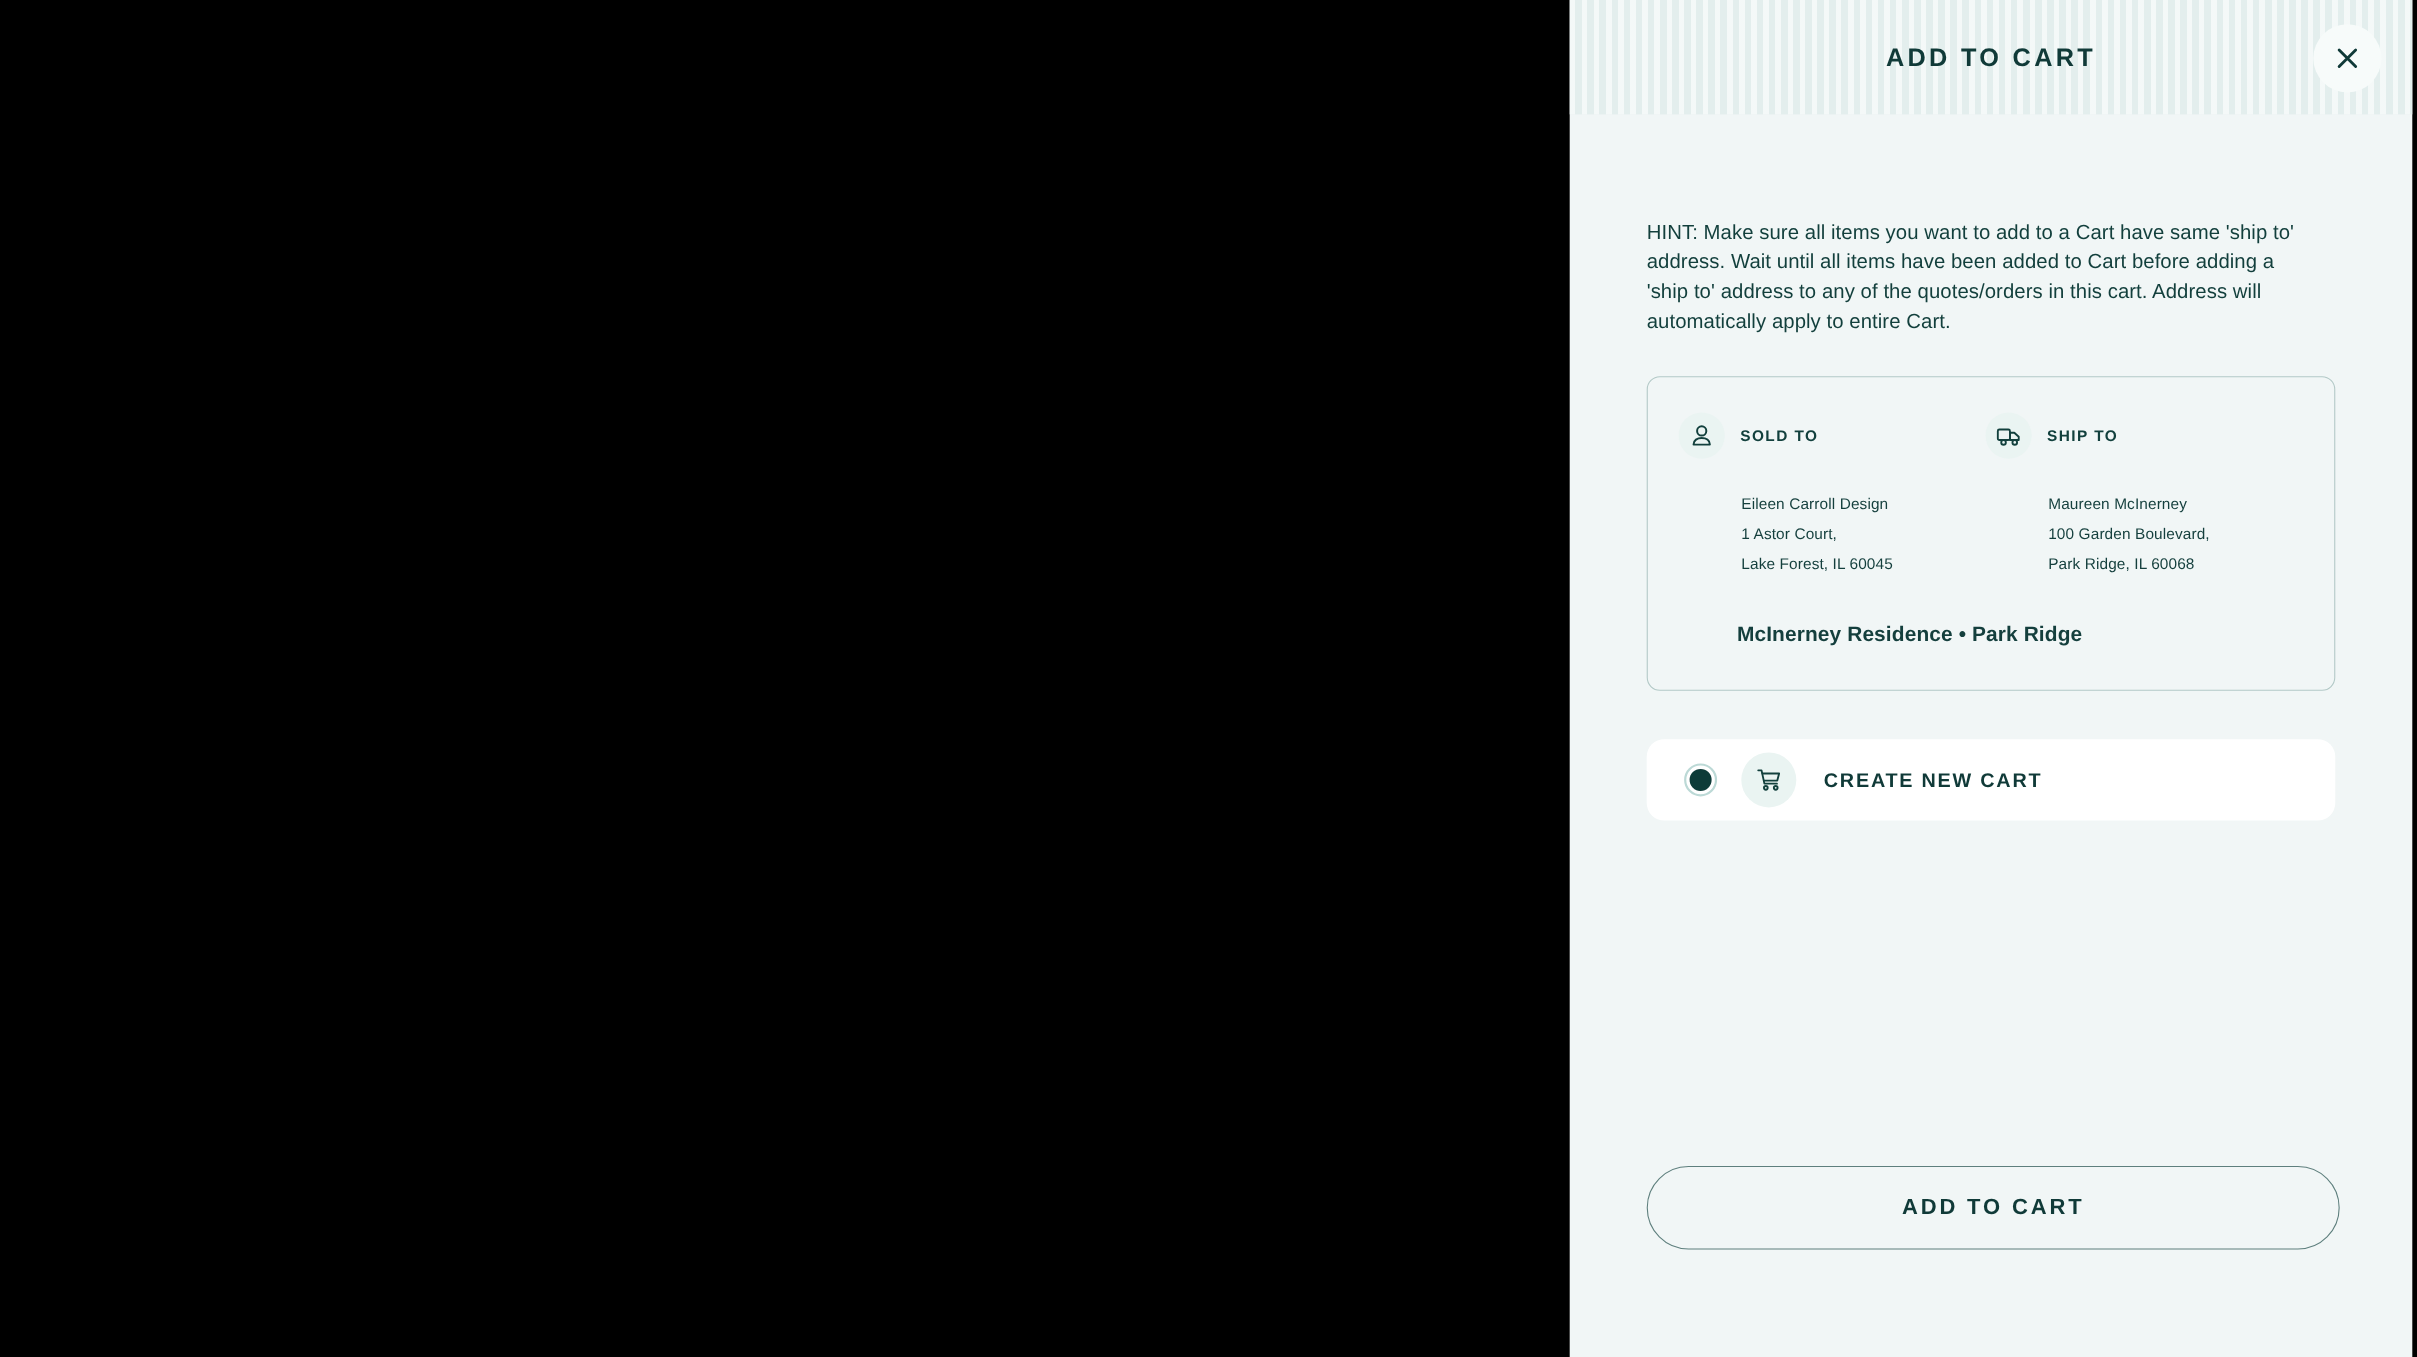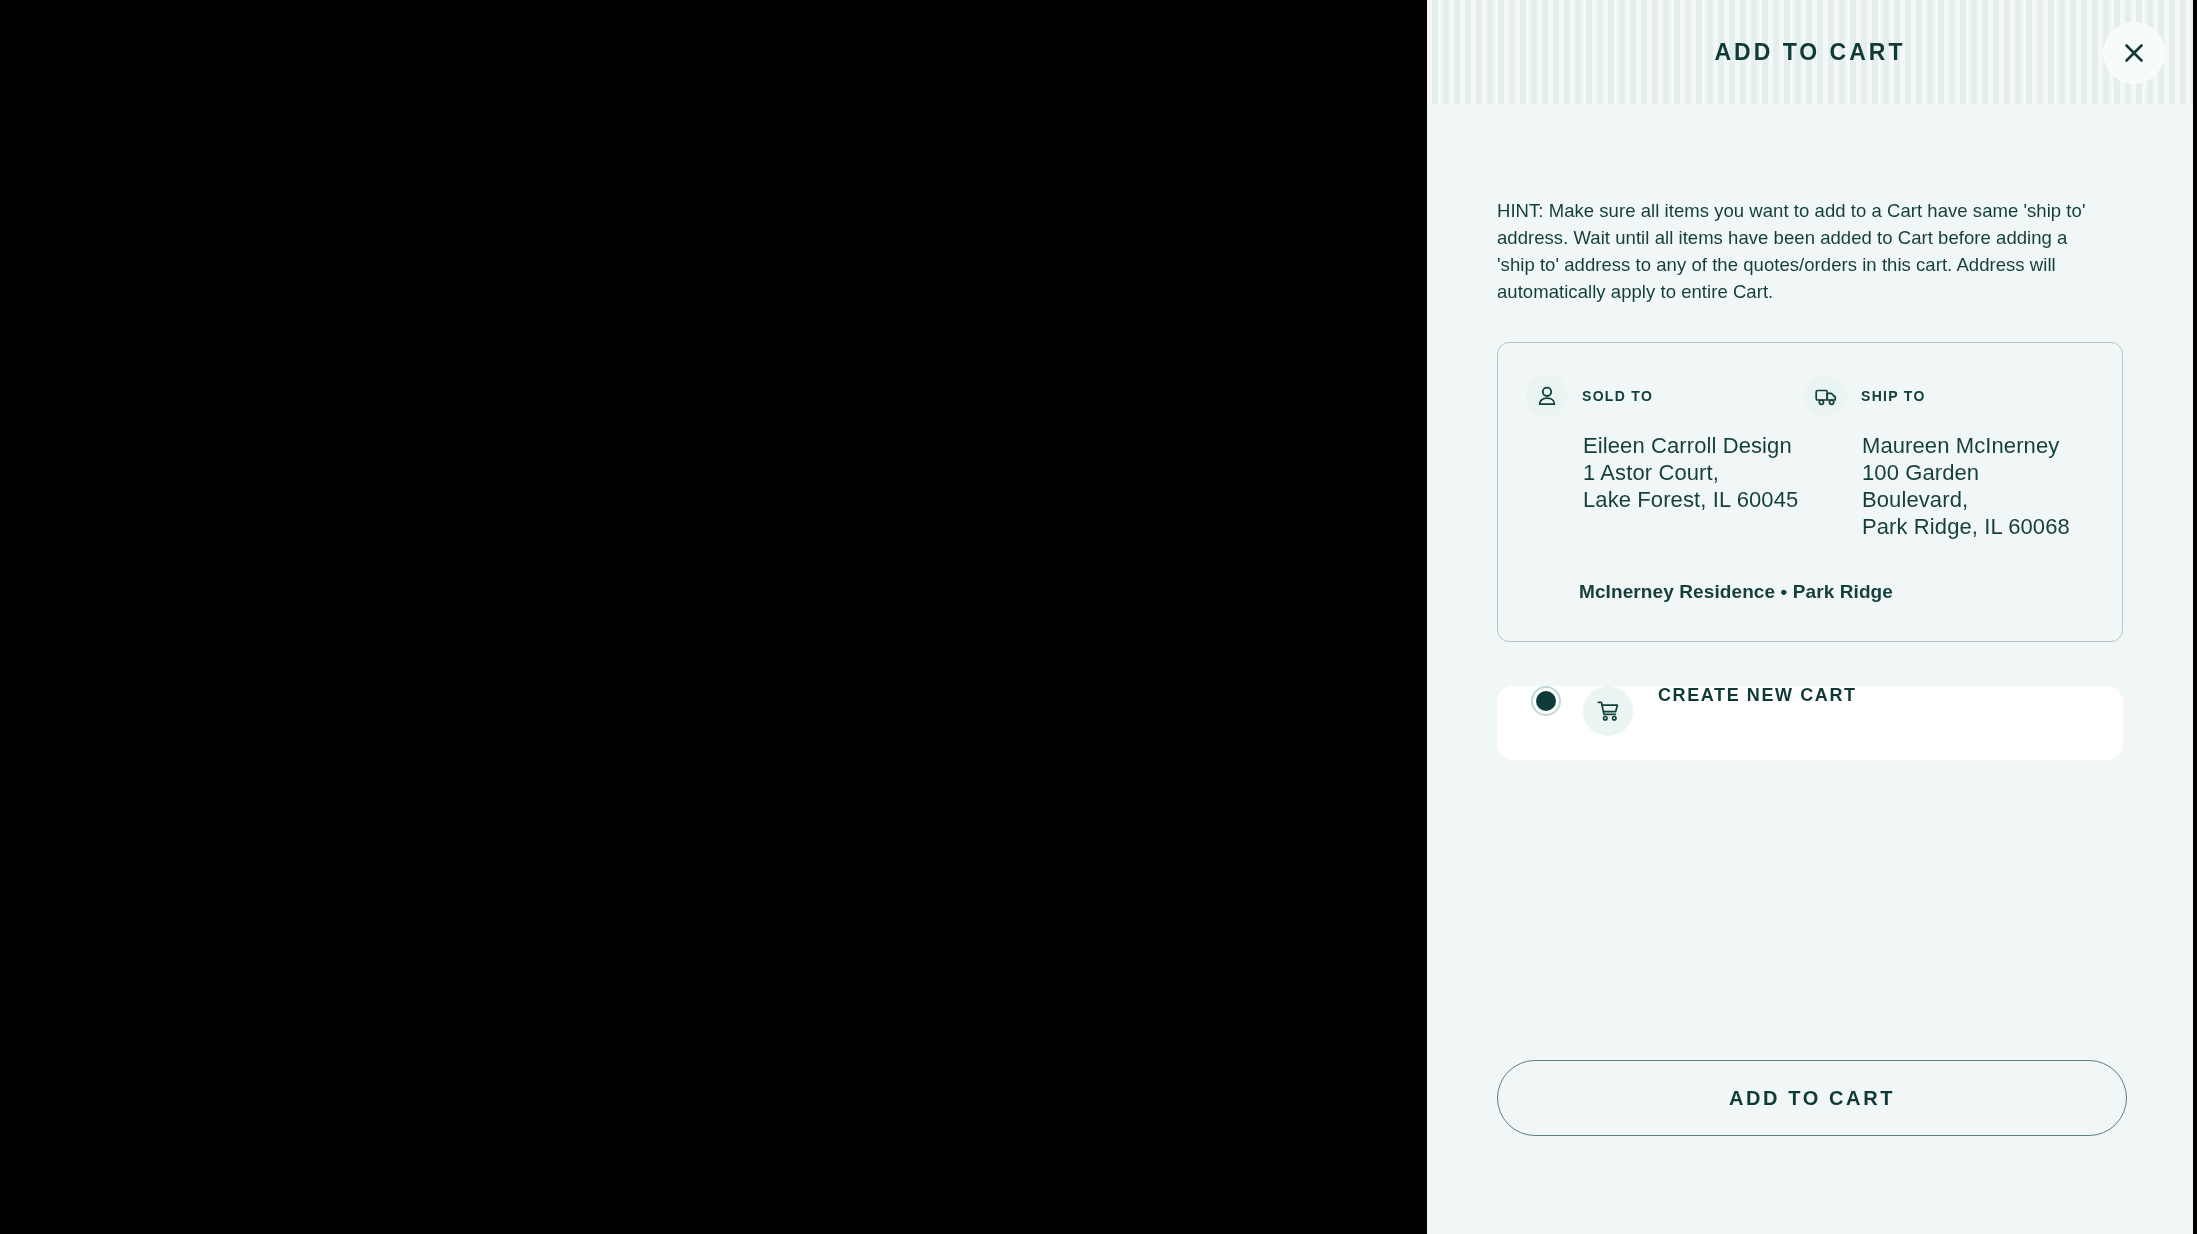--- a/index.html
+++ b/index.html
@@ -141,23 +141,23 @@
   .addr-label {
     font-size: 14px;
     font-weight: bold;
     letter-spacing: 1.3px;
     color: #12403d;
     text-transform: uppercase;
     line-height: 1;
   }
 
   .addr-lines {
-    margin-top: 15px;
+    margin-top: 28px;
     padding-left: 57px;
-    font-size: 22px;
+    font-size: 14px;
     line-height: 27px;
     color: #143f3d;
     letter-spacing: 0.1px;
   }
 
   .project-block {
     margin-top: 38px;
   }
 
   .project-value {
@@ -170,21 +170,21 @@
     letter-spacing: 0.1px;
   }
 
   
   .cart-option {
     margin-top: 44px;
     height: 74px;
     background: #ffffff;
     border-radius: 16px;
     display: flex;
-    align-items: flex-start;
+    align-items: center;
     padding-left: 34px;
     gap: 0;
   }
 
   .radio {
     width: 30px;
     height: 30px;
     border-radius: 50%;
     border: 2px solid #bcd9d6;
     background: #ffffff;

